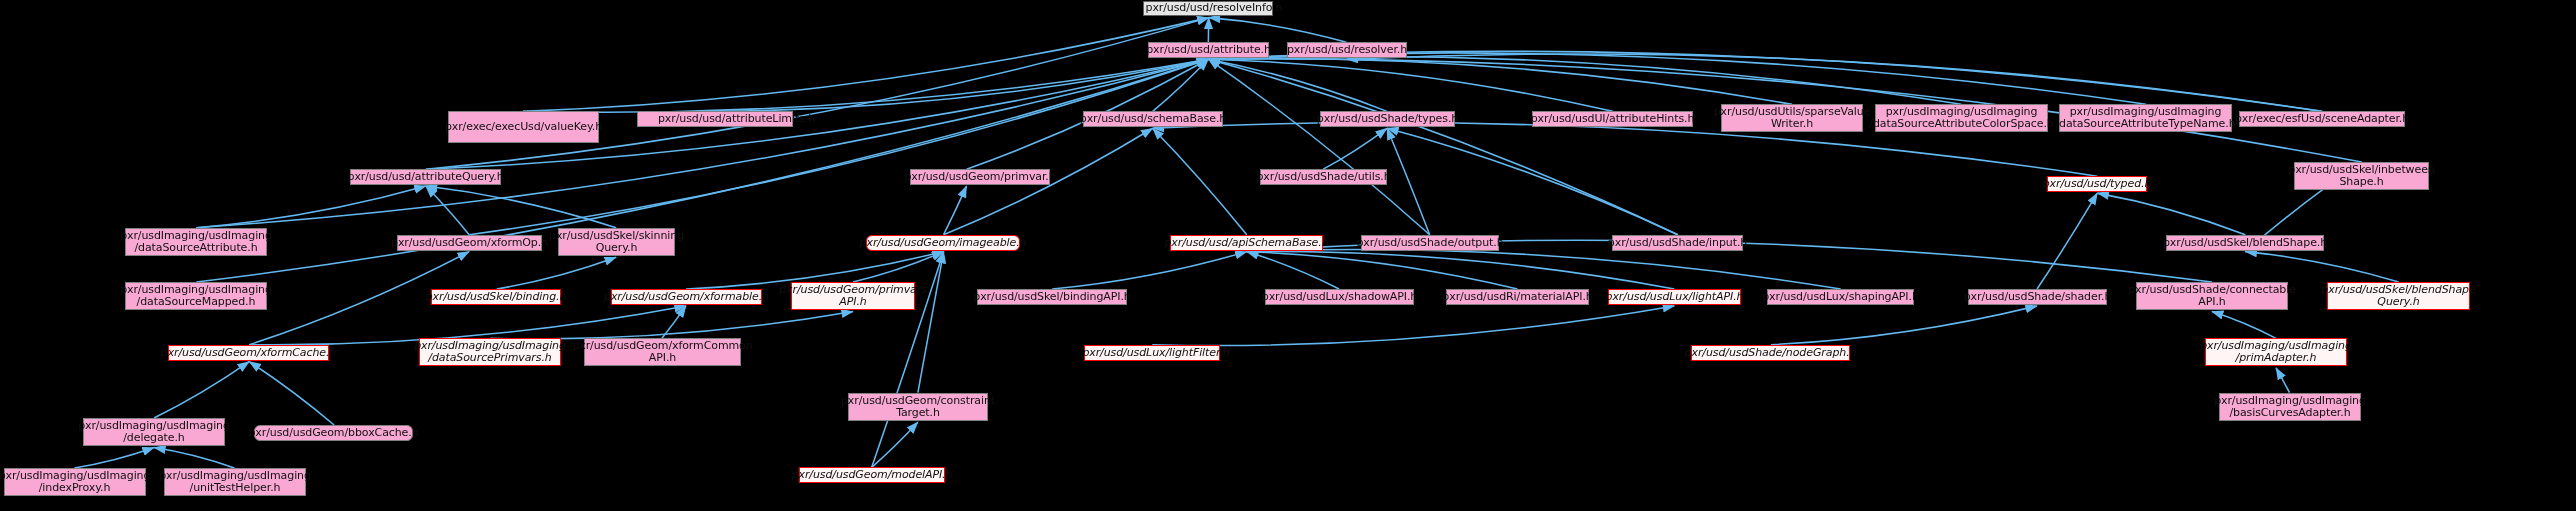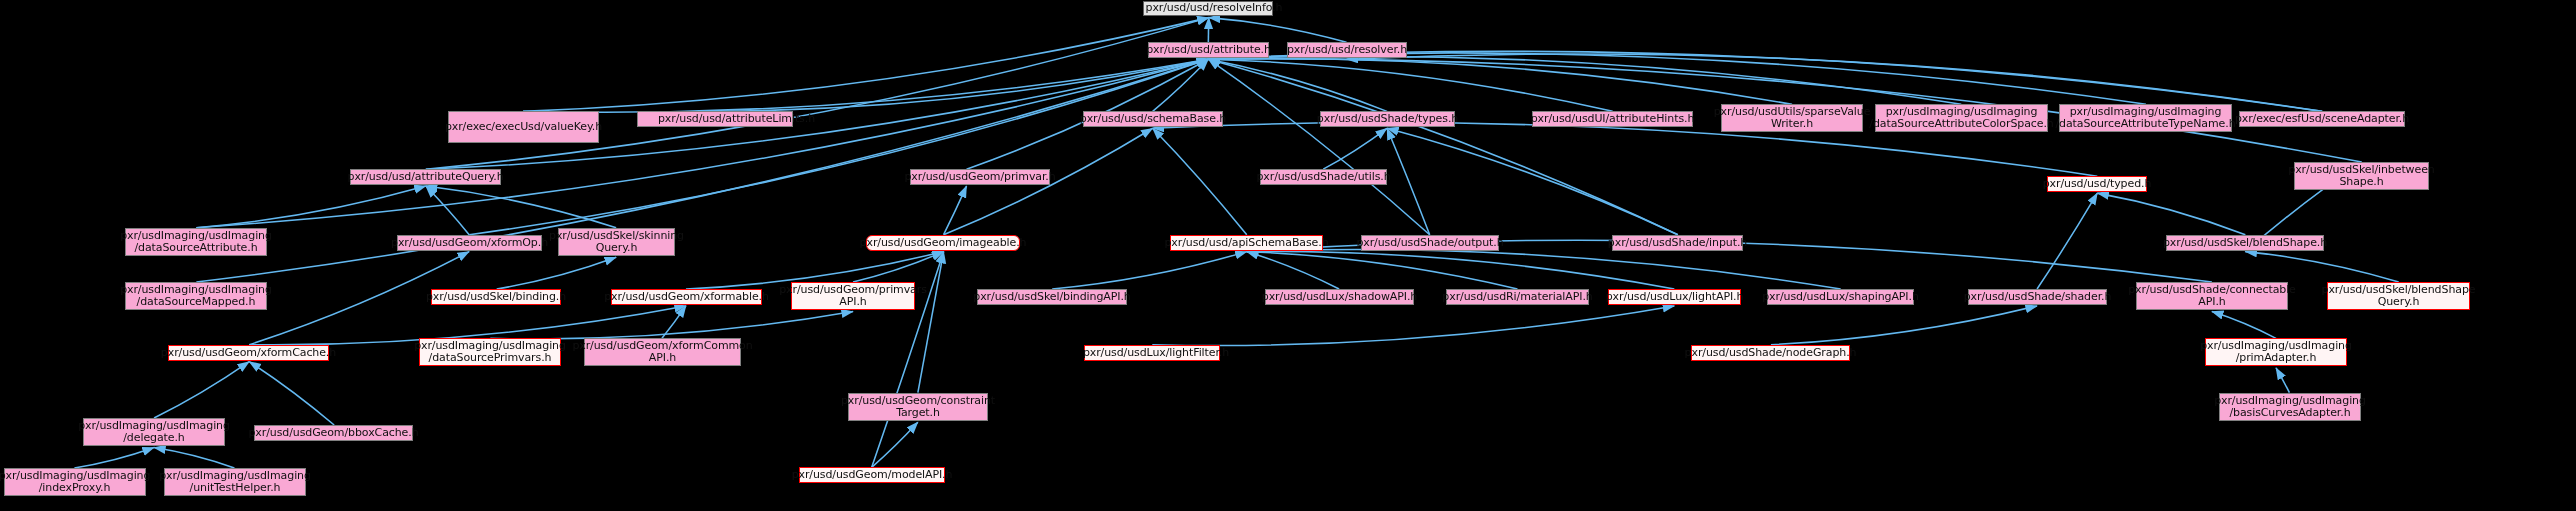--- a/index.html
+++ b/index.html
@@ -4,21 +4,21 @@
 <style>
   html,body{margin:0;padding:0;background:#000;}
   #stage{position:relative;width:2576px;height:511px;background:#000;overflow:hidden;
          font-family:"DejaVu Sans","Liberation Sans",sans-serif;}
   #edges{position:absolute;left:0;top:0;width:2576px;height:511px;pointer-events:none;}
   .node{position:absolute;box-sizing:border-box;display:flex;align-items:center;
         justify-content:center;text-align:center;background:#f9a8d4;border:0.7px solid #808080;
         color:#101010;font-size:11px;line-height:12px;letter-spacing:-0.1px;
         white-space:pre;z-index:5;}
   .node.root{background:#e5e5e5;border:0.7px solid #606060;padding-left:12px;}
-  .node.hot{background:#fff5f5;border:1.4px solid #ff0000;}
+  .node.hot{background:#fff5f5;border:1.4px solid #ff0000;font-style:italic;}
 </style>
 </head>
 <body>
 
 <div id="stage">
   <svg id="edges" viewBox="0 0 3654 725" preserveAspectRatio="none">
     <defs>
       <marker id="ah" markerWidth="9" markerHeight="9" refX="7.5" refY="3" orient="auto" markerUnits="strokeWidth">
         <path d="M0,0 L8,3 L0,6 z" fill="#63b8f0"></path>
       </marker>
@@ -140,21 +140,21 @@
       <div class="node" style="left: 584px; top: 338px; width: 157px; height: 28px;">pxr/usd/usdGeom/xformCommon
 API.h</div>
       <div class="node hot" style="left: 1084px; top: 345px; width: 136px; height: 15.5px; padding-left: 8px;">pxr/usd/usdLux/lightFilter.h</div>
       <div class="node hot" style="left: 1691px; top: 345px; width: 159px; height: 15.5px;">pxr/usd/usdShade/nodeGraph.h</div>
       <div class="node hot" style="left: 2205px; top: 338px; width: 142px; height: 28px;">pxr/usdImaging/usdImaging
 /primAdapter.h</div>
       <div class="node" style="left: 848px; top: 393px; width: 140px; height: 28px;">pxr/usd/usdGeom/constraint
 Target.h</div>
       <div class="node" style="left: 83px; top: 418px; width: 142px; height: 28px;">pxr/usdImaging/usdImaging
 /delegate.h</div>
-      <div class="node" style="left: 254px; top: 425px; width: 159px; height: 15.5px;">pxr/usd/usdGeom/bboxCache.h</div>
+      <div class="node" style="left: 254px; top: 425px; width: 159px; height: 15.5px; border-radius: 6px;">pxr/usd/usdGeom/bboxCache.h</div>
       <div class="node" style="left: 2219px; top: 393px; width: 142px; height: 28px;">pxr/usdImaging/usdImaging
 /basisCurvesAdapter.h</div>
       <div class="node hot" style="left: 799px; top: 467px; width: 146px; height: 15.5px;">pxr/usd/usdGeom/modelAPI.h</div>
       <div class="node" style="left: 3.5px; top: 468px; width: 142px; height: 28px;">pxr/usdImaging/usdImaging
 /indexProxy.h</div>
       <div class="node" style="left: 164px; top: 468px; width: 142px; height: 28px;">pxr/usdImaging/usdImaging
 /unitTestHelper.h</div>
     </div>
 </div>
 

